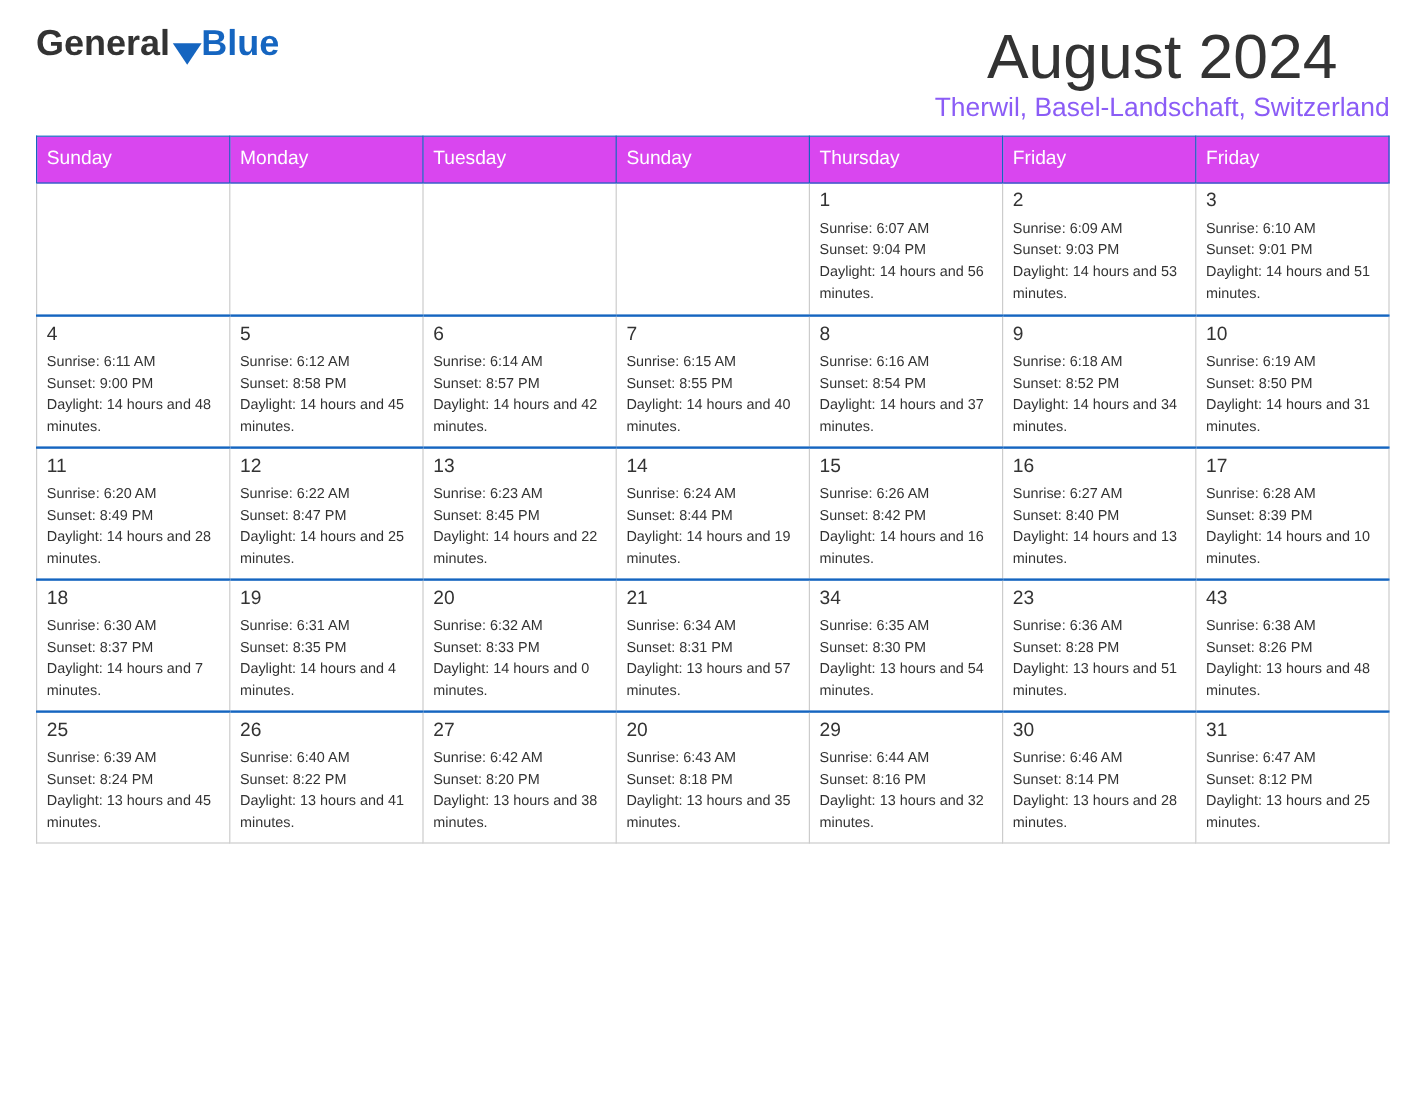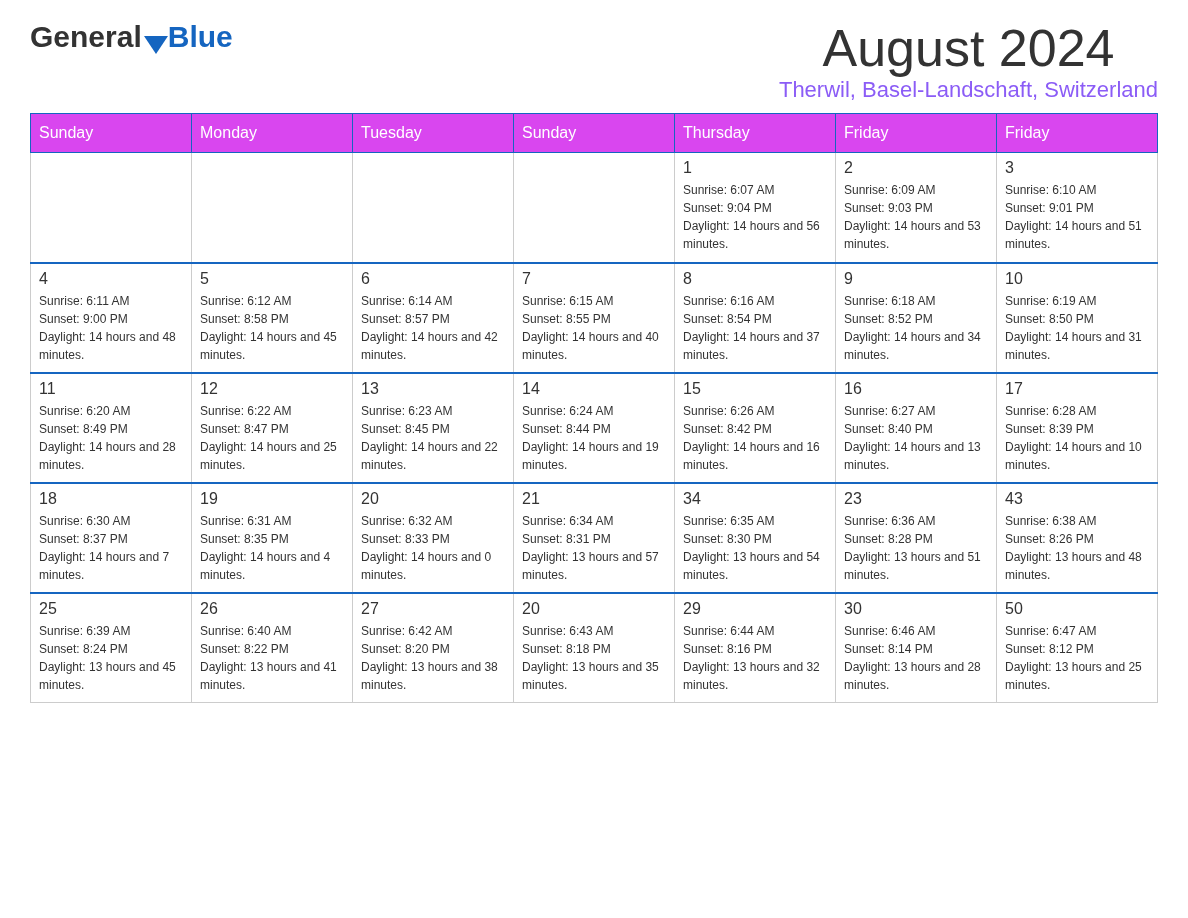--- a/index.html
+++ b/index.html
@@ -254,18 +254,18 @@
         </td>
         <td>
           <span class="day-number">29</span>
           <div class="day-info">Sunrise: 6:44 AM<br>Sunset: 8:16 PM<br>Daylight: 13 hours and 32 minutes.</div>
         </td>
         <td>
           <span class="day-number">30</span>
           <div class="day-info">Sunrise: 6:46 AM<br>Sunset: 8:14 PM<br>Daylight: 13 hours and 28 minutes.</div>
         </td>
         <td>
-          <span class="day-number">50</span>
+          <span class="day-number">31</span>
           <div class="day-info">Sunrise: 6:47 AM<br>Sunset: 8:12 PM<br>Daylight: 13 hours and 25 minutes.</div>
         </td>
       </tr>
     </tbody>
 </table>
 
 </body></html>

